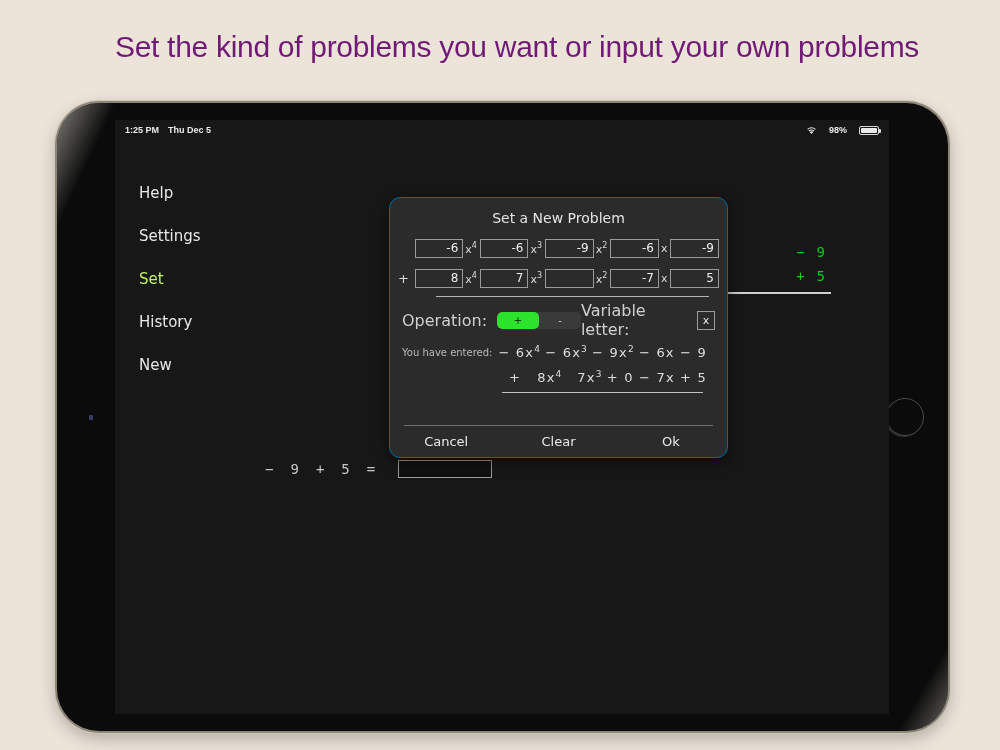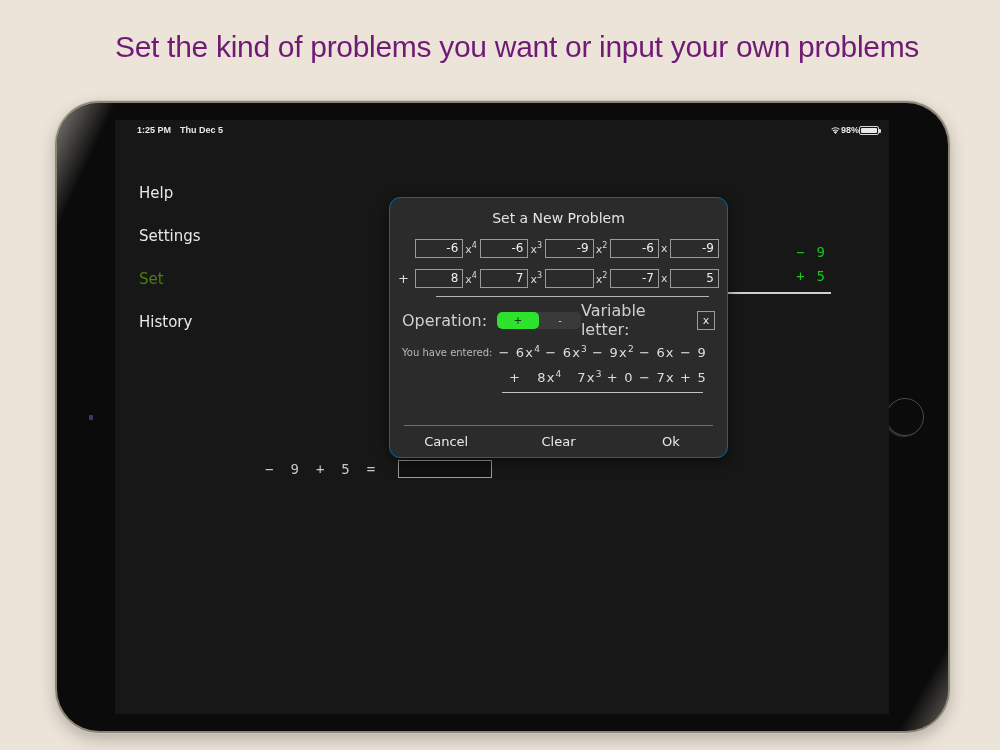--- a/index.html
+++ b/index.html
@@ -95,22 +95,22 @@
     width: 100%;
     height: 20px;
     display: flex;
     align-items: center;
     justify-content: space-between;
     padding: 0 10px;
     font-size: 9px;
     color: #e9e9e9;
     font-family: "Liberation Sans", sans-serif;
   }
-  .sb-left { display: flex; gap: 9px; align-items: center; font-weight: 600; margin-left: 12px; }
-  .sb-right { display: flex; gap: 0; align-items: center; font-weight: 600; }
+  .sb-left { display: flex; gap: 9px; align-items: center; font-weight: 600; }
+  .sb-right { display: flex; gap: 12px; align-items: center; font-weight: 600; }
   .wifi-icon { display: inline-block; width: 11px; height: 9px; }
   .battery {
     width: 20px; height: 9px;
     border: 1px solid #d8d8d8;
     border-radius: 2px;
     position: relative;
     display: inline-block;
   }
   .battery::after {
     content: "";
@@ -136,21 +136,21 @@
     width: 120px;
   }
   .menu-item {
     font-size: 15px;
     color: #e8e8e8;
     padding: 8px 0;
     margin-bottom: 9px;
     font-family: "DejaVu Sans", sans-serif;
     cursor: pointer;
   }
-  .menu-item.active { color: #4d7c0f; }
+  .menu-item.active { color: #bef264; }
 
   
   .bg-problem {
     position: absolute;
     left: 206px;
     top: 120px;
     width: 510px;
     color: #16c716;
     font-size: 14px;
     font-family: "DejaVu Sans Mono", monospace;
@@ -392,20 +392,21 @@
             <span class="battery-fill"></span>
           </span>
       </div>
     </div>
 
     <div class="sidebar">
       <div class="menu-item">Help</div>
       <div class="menu-item">Settings</div>
       <div class="menu-item active">Set</div>
       <div class="menu-item">History</div>
+      <div class="menu-item">New</div>
     </div>
 
     <div class="bg-problem">
       <div class="bg-row">
         <span>−</span>
         <span>9</span>
       </div>
       <div class="bg-row">
         <span>+</span>
         <span>5</span>

